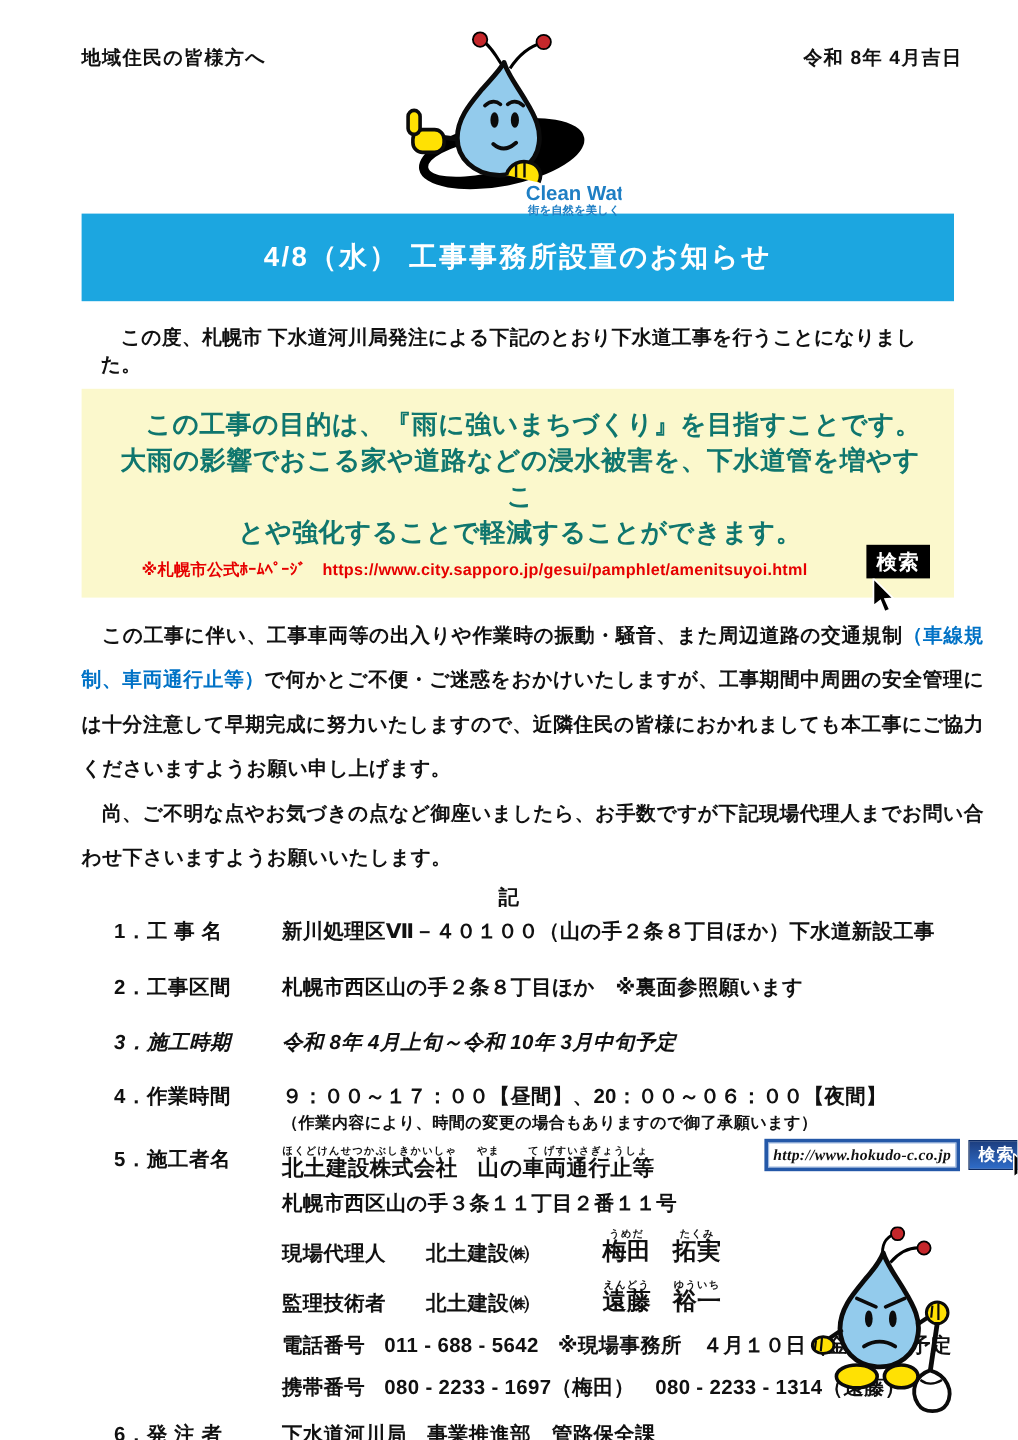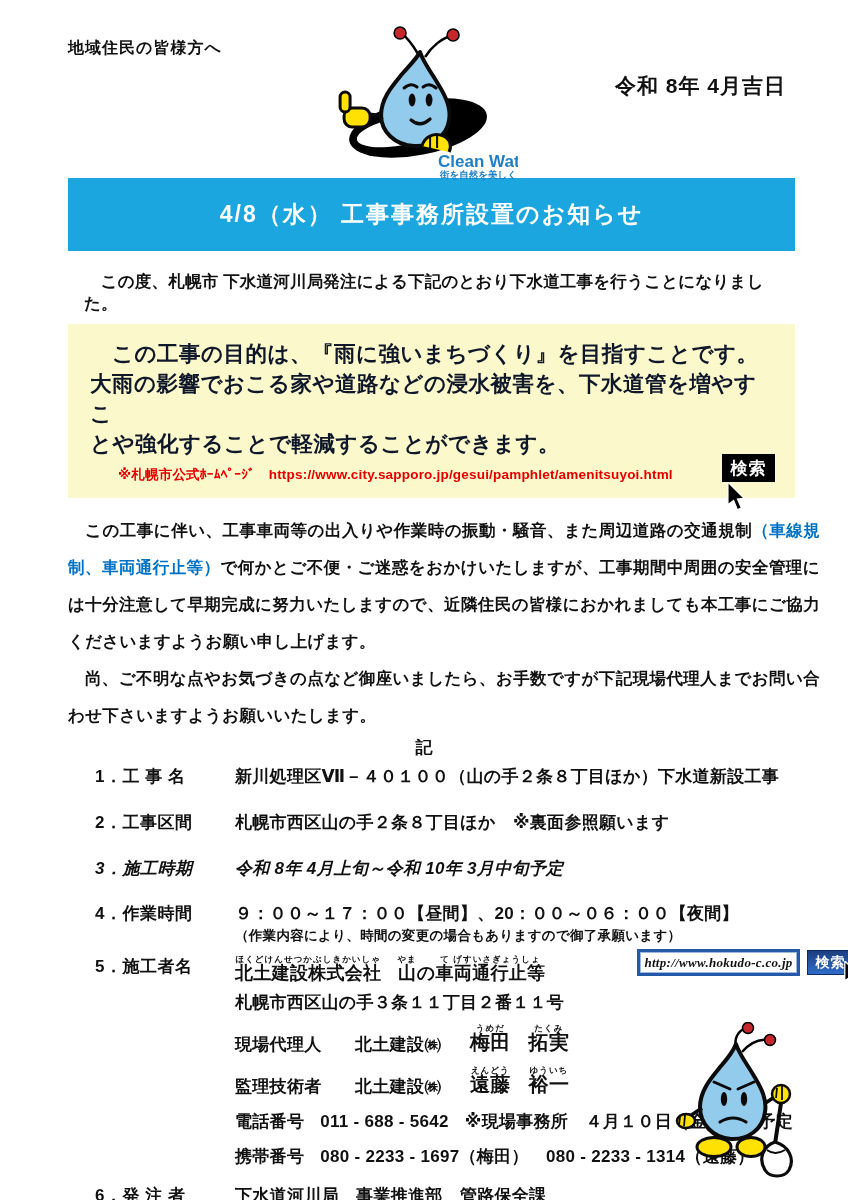--- a/index.html
+++ b/index.html
@@ -6,39 +6,39 @@
   html,body { background:#fff; }
   .page {
     position:relative; width:848px; height:1200px; margin:0 auto;
     background:#ffffff; overflow:hidden;
     font-family:"Liberation Sans","DejaVu Sans",sans-serif;
     font-weight:bold; color:#111;
   }
   
   .header { position:relative; height:178px; padding:38px 55px 0 68px; }
   .recipient { font-size:16px; letter-spacing:1px; }
-  .date { position:absolute; right:62px; top:38px; font-size:21px; letter-spacing:1px;margin-top:34px; }
+  .date { position:absolute; right:46px; top:38px; font-size:16px; letter-spacing:1px; }
   .mascot-top { position:absolute; left:50%; top:24px; transform:translateX(-52%); }
 
   
   .banner {
     width:727px; margin-left:68px; height:73px; background:#1CA6E0;
     display:flex; align-items:center; justify-content:center;
   }
   .banner span { color:#fff; font-size:23px; letter-spacing:2px; }
 
   
   .intro { margin:20px 55px 0 84px; font-size:16.5px; letter-spacing:.2px; }
 
   
   .purpose-box {
     position:relative; width:727px; margin:9px 0 0 68px; background:#FBF8CC;
     padding:15px 18px 14px 22px;
   }
-  .purpose-line { color:#0f172a; font-size:21.5px; line-height:30px; letter-spacing:.5px; }
+  .purpose-line { color:#0f766e; font-size:21.5px; line-height:30px; letter-spacing:.5px;text-align:center; }
   .homepage-note { color:#E60000; font-size:13.5px; margin:7px 0 0 28px; letter-spacing:.2px; }
   .search-black {
     position:absolute; right:20px; bottom:16px; width:53px; height:28px;
     background:#000; color:#fff; font-size:17px; display:flex; align-items:center;
     justify-content:center; letter-spacing:1px;
   }
   .cursor-a { position:absolute; right:48px; bottom:-14px; z-index:3; }
 
   
   .para { margin:14px 28px 0 68px; font-size:16.5px; line-height:37px; text-align:justify; letter-spacing:.3px; }
@@ -76,21 +76,21 @@
     position:relative; margin-left:7px; width:47px; height:25px;
     background:linear-gradient(#1d3e7f,#2f6cc8); border:1px solid #0d2a62;
     color:#fff; font-size:14px; display:flex; align-items:center; justify-content:center;
     letter-spacing:1px;
   }
   .cursor-b { position:absolute; right:-8px; bottom:-13px; }
 
   .person-row { display:flex; align-items:flex-end; margin:10px 0 2px 0; }
   .p-role { width:120px; flex:none; }
   .p-comp { width:115px; flex:none; }
-  .p-name { font-size:20px; white-space:nowrap; }
+  .p-name { font-size:20px; white-space:nowrap;margin-left:32px; }
   .p-name .nsp { display:inline-block; width:18px; }
   .tel-row { margin-top:12px; }
   .tel-row .sp { display:inline-block; width:16px; }
 
   .drow5 { margin-bottom:16px; }
   .o-line { margin-bottom:10px; }
 
   .mascot-bottom { position:absolute; left:664px; top:1022px; }
 </style>
 </head>

